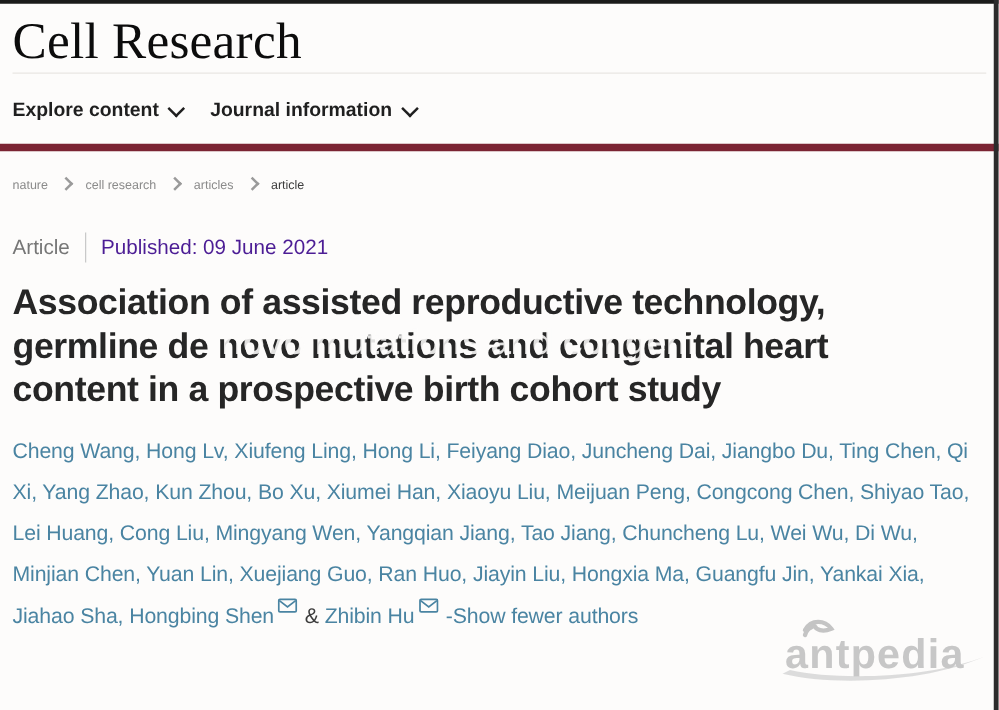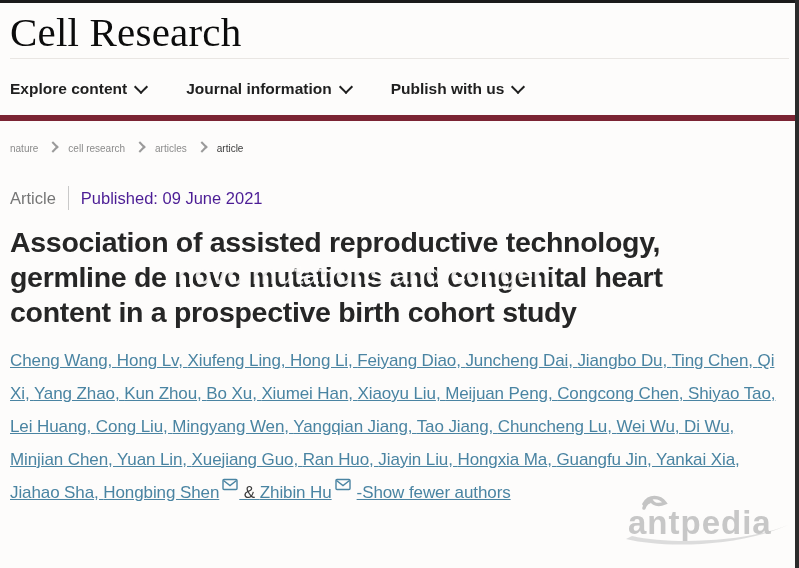--- a/index.html
+++ b/index.html
@@ -16,21 +16,21 @@
   
   .masthead{padding:9px 10px 0 10px;}
   .logo{
     font-family:"Liberation Serif","DejaVu Serif",serif;
     font-size:41px;line-height:46px;color:#0c0c0c;letter-spacing:0.2px;
     display:inline-block;cursor:pointer;
   }
   .masthead-rule{border:none;border-top:1px solid #e9e6e3;margin:3px 0 0 0;}
 
   
-  .nav{display:flex;align-items:center;gap:40px;padding:21px 10px 17px 10px;}
+  .nav{display:flex;align-items:center;gap:22px;padding:21px 10px 17px 10px;}
   .nav-item{display:flex;align-items:center;gap:9px;font-weight:700;
     font-size:15.5px;color:#1f1f1f;cursor:pointer;white-space:nowrap;}
   .chev-down{display:inline-block;width:8px;height:8px;
     border-right:2.6px solid #1f1f1f;border-bottom:2.6px solid #1f1f1f;
     transform:rotate(45deg);margin-top:-5px;}
   .maroon-bar{height:6px;background:#7b2433;}
 
   
   .breadcrumb{display:flex;align-items:center;padding:22px 10px 20px 10px;
     font-size:10px;color:#8b8b8b;}
@@ -49,21 +49,21 @@
 
   .title{margin:15px 0 10px 0;font-weight:700;font-size:28.5px;line-height:35px;
     color:#262626;letter-spacing:-0.3px;}
   .title-line{display:block;white-space:nowrap;}
   .title-line-wrap{position:relative;display:block;}
   .title-ghost{position:absolute;left:0;top:0;color:#fdfcfb;opacity:0.88;
     transform:translate(3px,-3px);clip-path:inset(0 17% 0 25%);
     pointer-events:none;white-space:nowrap;}
 
   .authors{margin:14px 0 0 0;max-width:784px;font-size:17px;line-height:33px;
-    color:#4a84a2;letter-spacing:-0.1px;text-decoration:underline;}
+    color:#4a84a2;letter-spacing:-0.1px;}
   .author{cursor:pointer;}
   .amp{color:#3c3c3c;}
   .env-icon{width:16px;height:13px;vertical-align:7px;margin:0 1px 0 3px;}
   .show-fewer{cursor:pointer;margin-left:5px;white-space:nowrap;}
 
   .citation-row{display:flex;align-items:center;gap:13px;margin-top:17px;font-size:17px;}
   .cite-journal{font-style:italic;color:#45809e;cursor:pointer;}
   .cite-year{color:#3e3e3e;}
   .vdiv2{width:1px;height:28px;background:#bdbdbd;}
   .cite-link{color:#45809e;cursor:pointer;}
@@ -82,24 +82,20 @@
   <hr class="masthead-rule">
 </header>
 
 <nav class="nav">
   <div class="nav-item">
     <span>Explore content</span>
     <span class="chev-down"></span>
   </div>
   <div class="nav-item">
     <span>Journal information</span>
-    <span class="chev-down"></span>
-  </div>
-  <div class="nav-item">
-    <span>Publish with us</span>
     <span class="chev-down"></span>
   </div>
 </nav>
 
 <div class="maroon-bar"></div>
 
 <div class="breadcrumb">
   <span class="crumb">nature</span>
   <span class="chev-right"></span>
   <span class="crumb">cell research</span>

